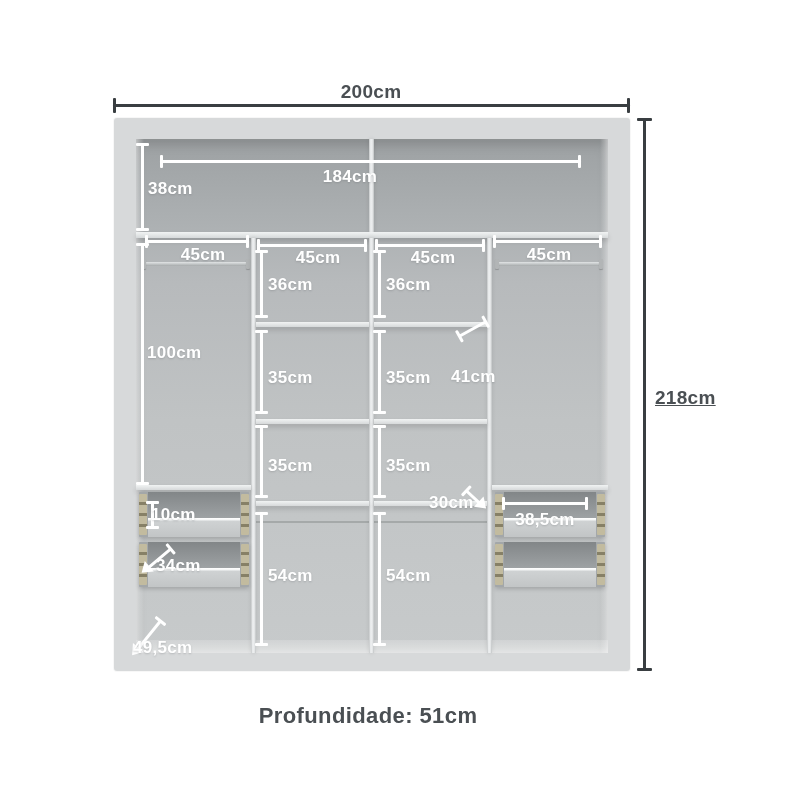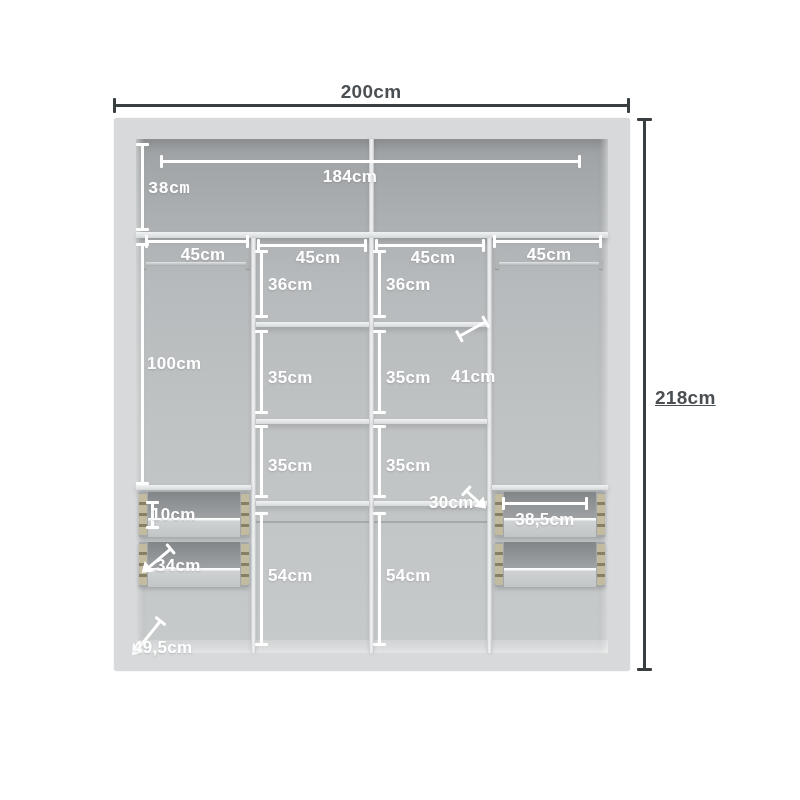--- a/index.html
+++ b/index.html
@@ -140,36 +140,36 @@
     <div class="d-rail r"></div>
   </div>
   <div class="drawer" style="left:495px;top:542px;">
     <div class="d-cavity"></div>
     <div class="d-front"></div>
     <div class="d-rail l"></div>
     <div class="d-rail r"></div>
   </div>
 
   <div class="dimv" style="left:141px;top:143px;height:88px;"></div>
-  <span class="lab" style="left:148px;top:180px;font-family:Liberation Mono, monospace;">38cm</span>
+  <span class="lab" style="left:148px;top:180px;">38cm</span>
 
   <div class="dimh" style="left:160px;top:160px;width:421px;"></div>
   <span class="lab cx" style="left:350px;top:168px;">184cm</span>
 
   <div class="dimh" style="left:145px;top:240px;width:104px;"></div>
   <span class="lab cx" style="left:203px;top:246px;">45cm</span>
   <div class="dimh" style="left:257px;top:244px;width:110px;"></div>
   <span class="lab cx" style="left:318px;top:249px;">45cm</span>
   <div class="dimh" style="left:375px;top:244px;width:110px;"></div>
   <span class="lab cx" style="left:433px;top:249px;">45cm</span>
   <div class="dimh" style="left:493px;top:240px;width:109px;"></div>
   <span class="lab cx" style="left:549px;top:246px;">45cm</span>
 
   <div class="dimv" style="left:141px;top:243px;height:242px;"></div>
-  <span class="lab" style="left:147px;top:355px;">100cm</span>
+  <span class="lab" style="left:147px;top:344px;">100cm</span>
 
   <div class="dimv" style="left:260px;top:250px;height:68px;"></div>
   <span class="lab" style="left:268px;top:276px;">36cm</span>
   <div class="dimv" style="left:260px;top:330px;height:84px;"></div>
   <span class="lab" style="left:268px;top:369px;">35cm</span>
   <div class="dimv" style="left:260px;top:425px;height:73px;"></div>
   <span class="lab" style="left:268px;top:457px;">35cm</span>
   <div class="dimv" style="left:260px;top:512px;height:134px;"></div>
   <span class="lab" style="left:268px;top:567px;">54cm</span>
 
@@ -193,14 +193,15 @@
 
   <div class="dimh" style="left:502px;top:502px;width:86px;"></div>
   <span class="lab cx" style="left:545px;top:511px;">38,5cm</span>
 
   <div class="diag tick-start arrow-end" style="left:466px;top:489px;width:23px;transform:rotate(43deg);"></div>
   <span class="lab" style="left:429px;top:494px;">30cm</span>
 
   <div class="diag arrow-start tick-end" style="left:135px;top:651px;width:41px;transform:rotate(-51deg);"></div>
   <span class="lab" style="left:133px;top:639px;">49,5cm</span>
 
+  <span class="lab cap cx" style="left:368px;top:704px;">Profundidade: 51cm</span>
 
 </div>
 
 </body></html>

